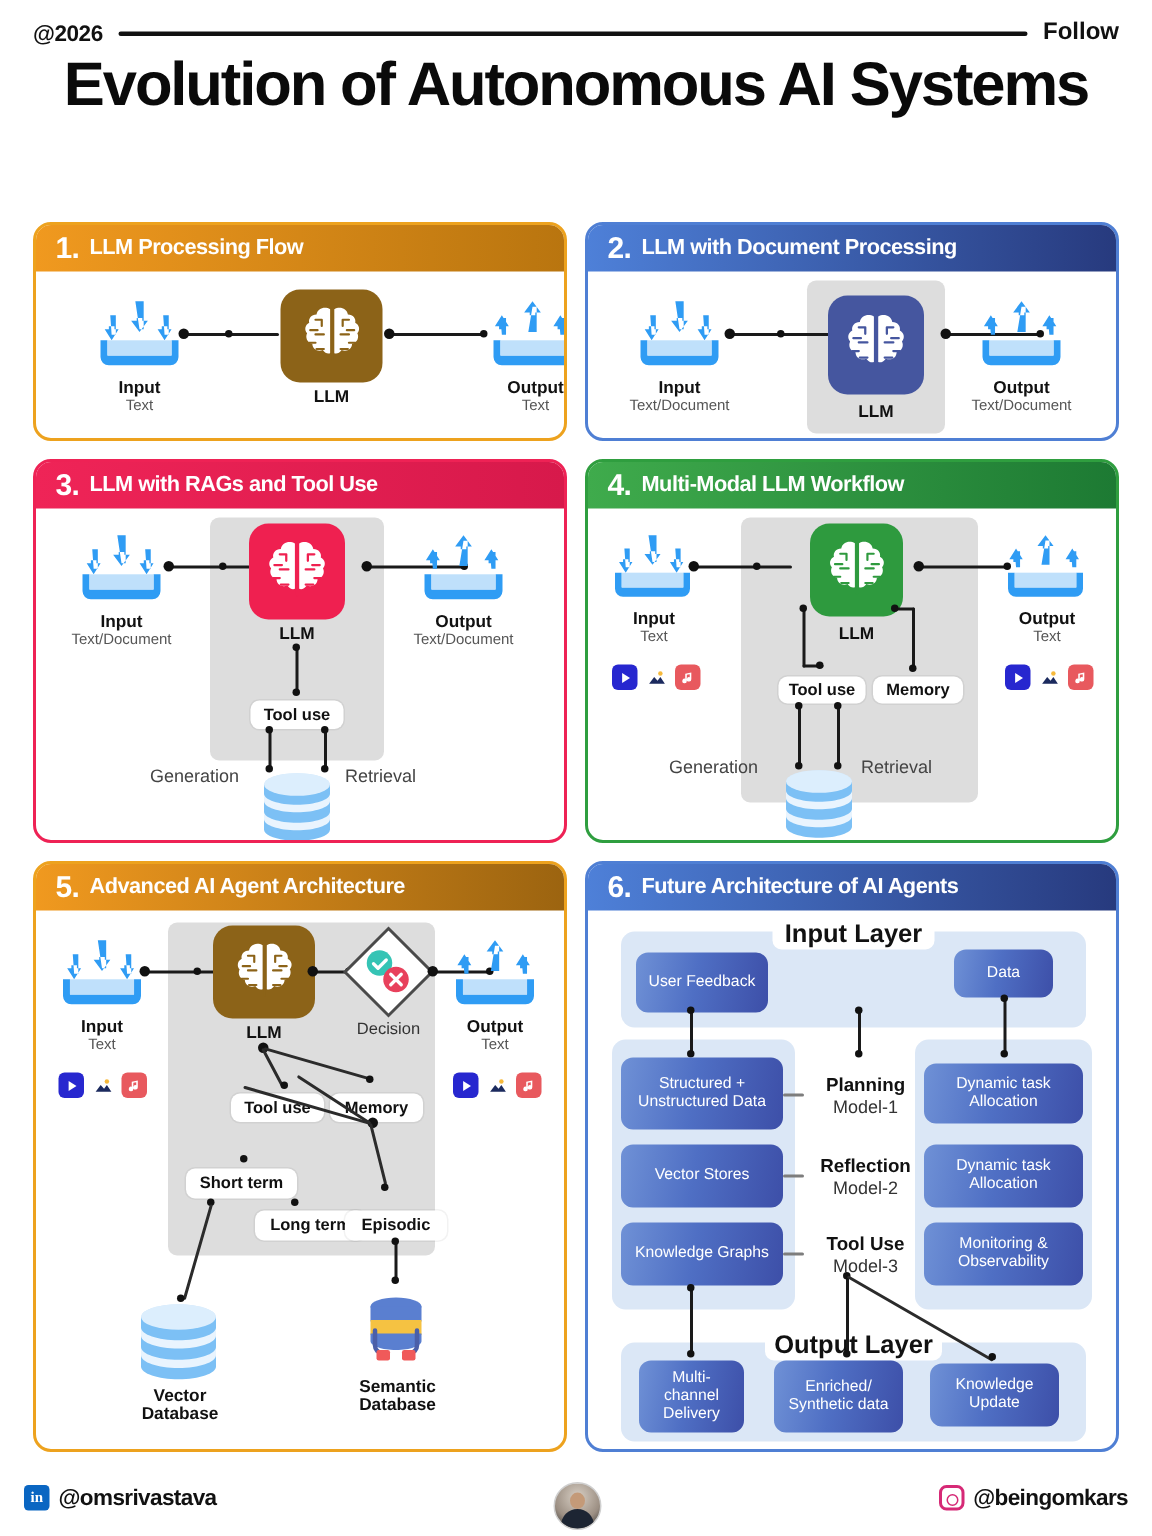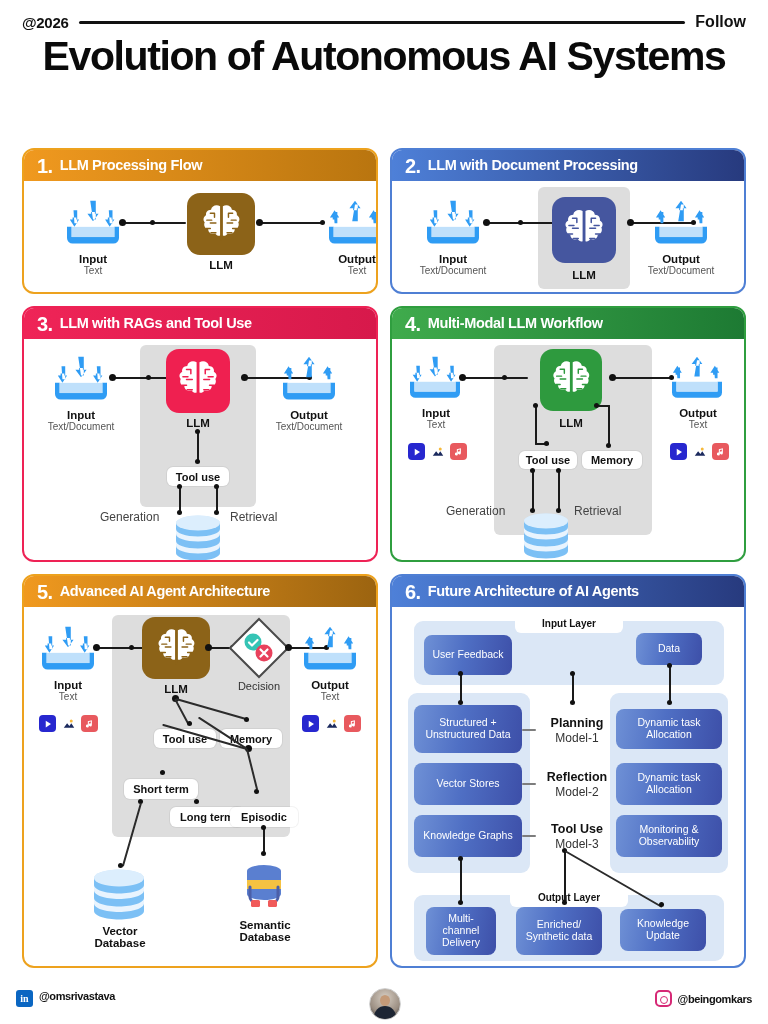--- a/index.html
+++ b/index.html
@@ -54,35 +54,35 @@
   .chip.video{background:#2727cf;}
   .chip.image{background:#ffffff;}
   .chip.audio{background:#e8595e;}
   .chip svg{width:12px;height:12px;}
 
   
   .cyl{position:absolute;}
 
   
   .layer{position:absolute;background:#dbe7f6;border-radius:9px;}
-  .layer-title{position:absolute;background:#fff;border-radius:6px;font-size:10px;font-weight:800;color:#111;
+  .layer-title{position:absolute;background:#fff;border-radius:6px;font-size:17px;font-weight:800;color:#111;
         display:flex;align-items:center;justify-content:center;padding:1px 9px;box-sizing:border-box;white-space:nowrap;}
   .bbox{position:absolute;border-radius:8px;display:flex;align-items:center;justify-content:center;text-align:center;
         color:#fff;font-size:10.5px;line-height:1.12;font-weight:500;padding:2px 4px;box-sizing:border-box;
         background:linear-gradient(100deg,#6f91d6 0%,#4f6fc4 45%,#3d4fa8 100%);}
   .modelgrp{position:absolute;text-align:center;}
   .model-name{font-size:12.5px;font-weight:800;color:#111;line-height:1.05;white-space:nowrap;}
   .model-sub{font-size:12px;color:#333;line-height:1.2;margin-top:1px;white-space:nowrap;}
   .hbar{position:absolute;height:2px;background:#7d7d7d;border-radius:1px;}
 
   
   .footer{position:absolute;left:0;top:982px;width:768px;height:42px;}
   .f-left{position:absolute;left:16px;top:8px;display:flex;align-items:flex-start;gap:6px;}
   .f-right{position:absolute;right:16px;top:8px;display:flex;align-items:center;gap:6px;}
-  .f-name{font-size:11px;font-weight:800;color:#111;letter-spacing:-.4px;}
+  .f-name{font-size:15px;font-weight:800;color:#111;letter-spacing:-.4px;}
   .ico-li{width:17px;height:17px;border-radius:3px;background:#0a66c2;color:#fff;font-size:10px;font-weight:800;
         display:flex;align-items:center;justify-content:center;font-family:"Liberation Serif",serif;}
   .ico-ig{width:17px;height:17px;border-radius:5px;border:2px solid #d62976;box-sizing:border-box;position:relative;}
   .ico-ig:after{content:"";position:absolute;left:50%;top:50%;width:6px;height:6px;margin:-3px 0 0 -3px;border:1.6px solid #d62976;border-radius:50%;}
   .avatar{position:absolute;left:50%;top:6px;margin-left:-15px;width:30px;height:30px;border-radius:50%;overflow:hidden;
         background:radial-gradient(circle at 50% 30%,#d8cfc4 0%,#9c8f83 60%,#2b2b2b 100%);border:1px solid #cfcfcf;}
   .avatar:after{content:"";position:absolute;left:50%;top:58%;margin-left:-11px;width:22px;height:18px;border-radius:11px 11px 0 0;background:#1d2533;}
   .avatar:before{content:"";position:absolute;left:50%;top:20%;margin-left:-5px;width:10px;height:11px;border-radius:50%;background:#c49a78;z-index:2;}
 </style>
 </head>

